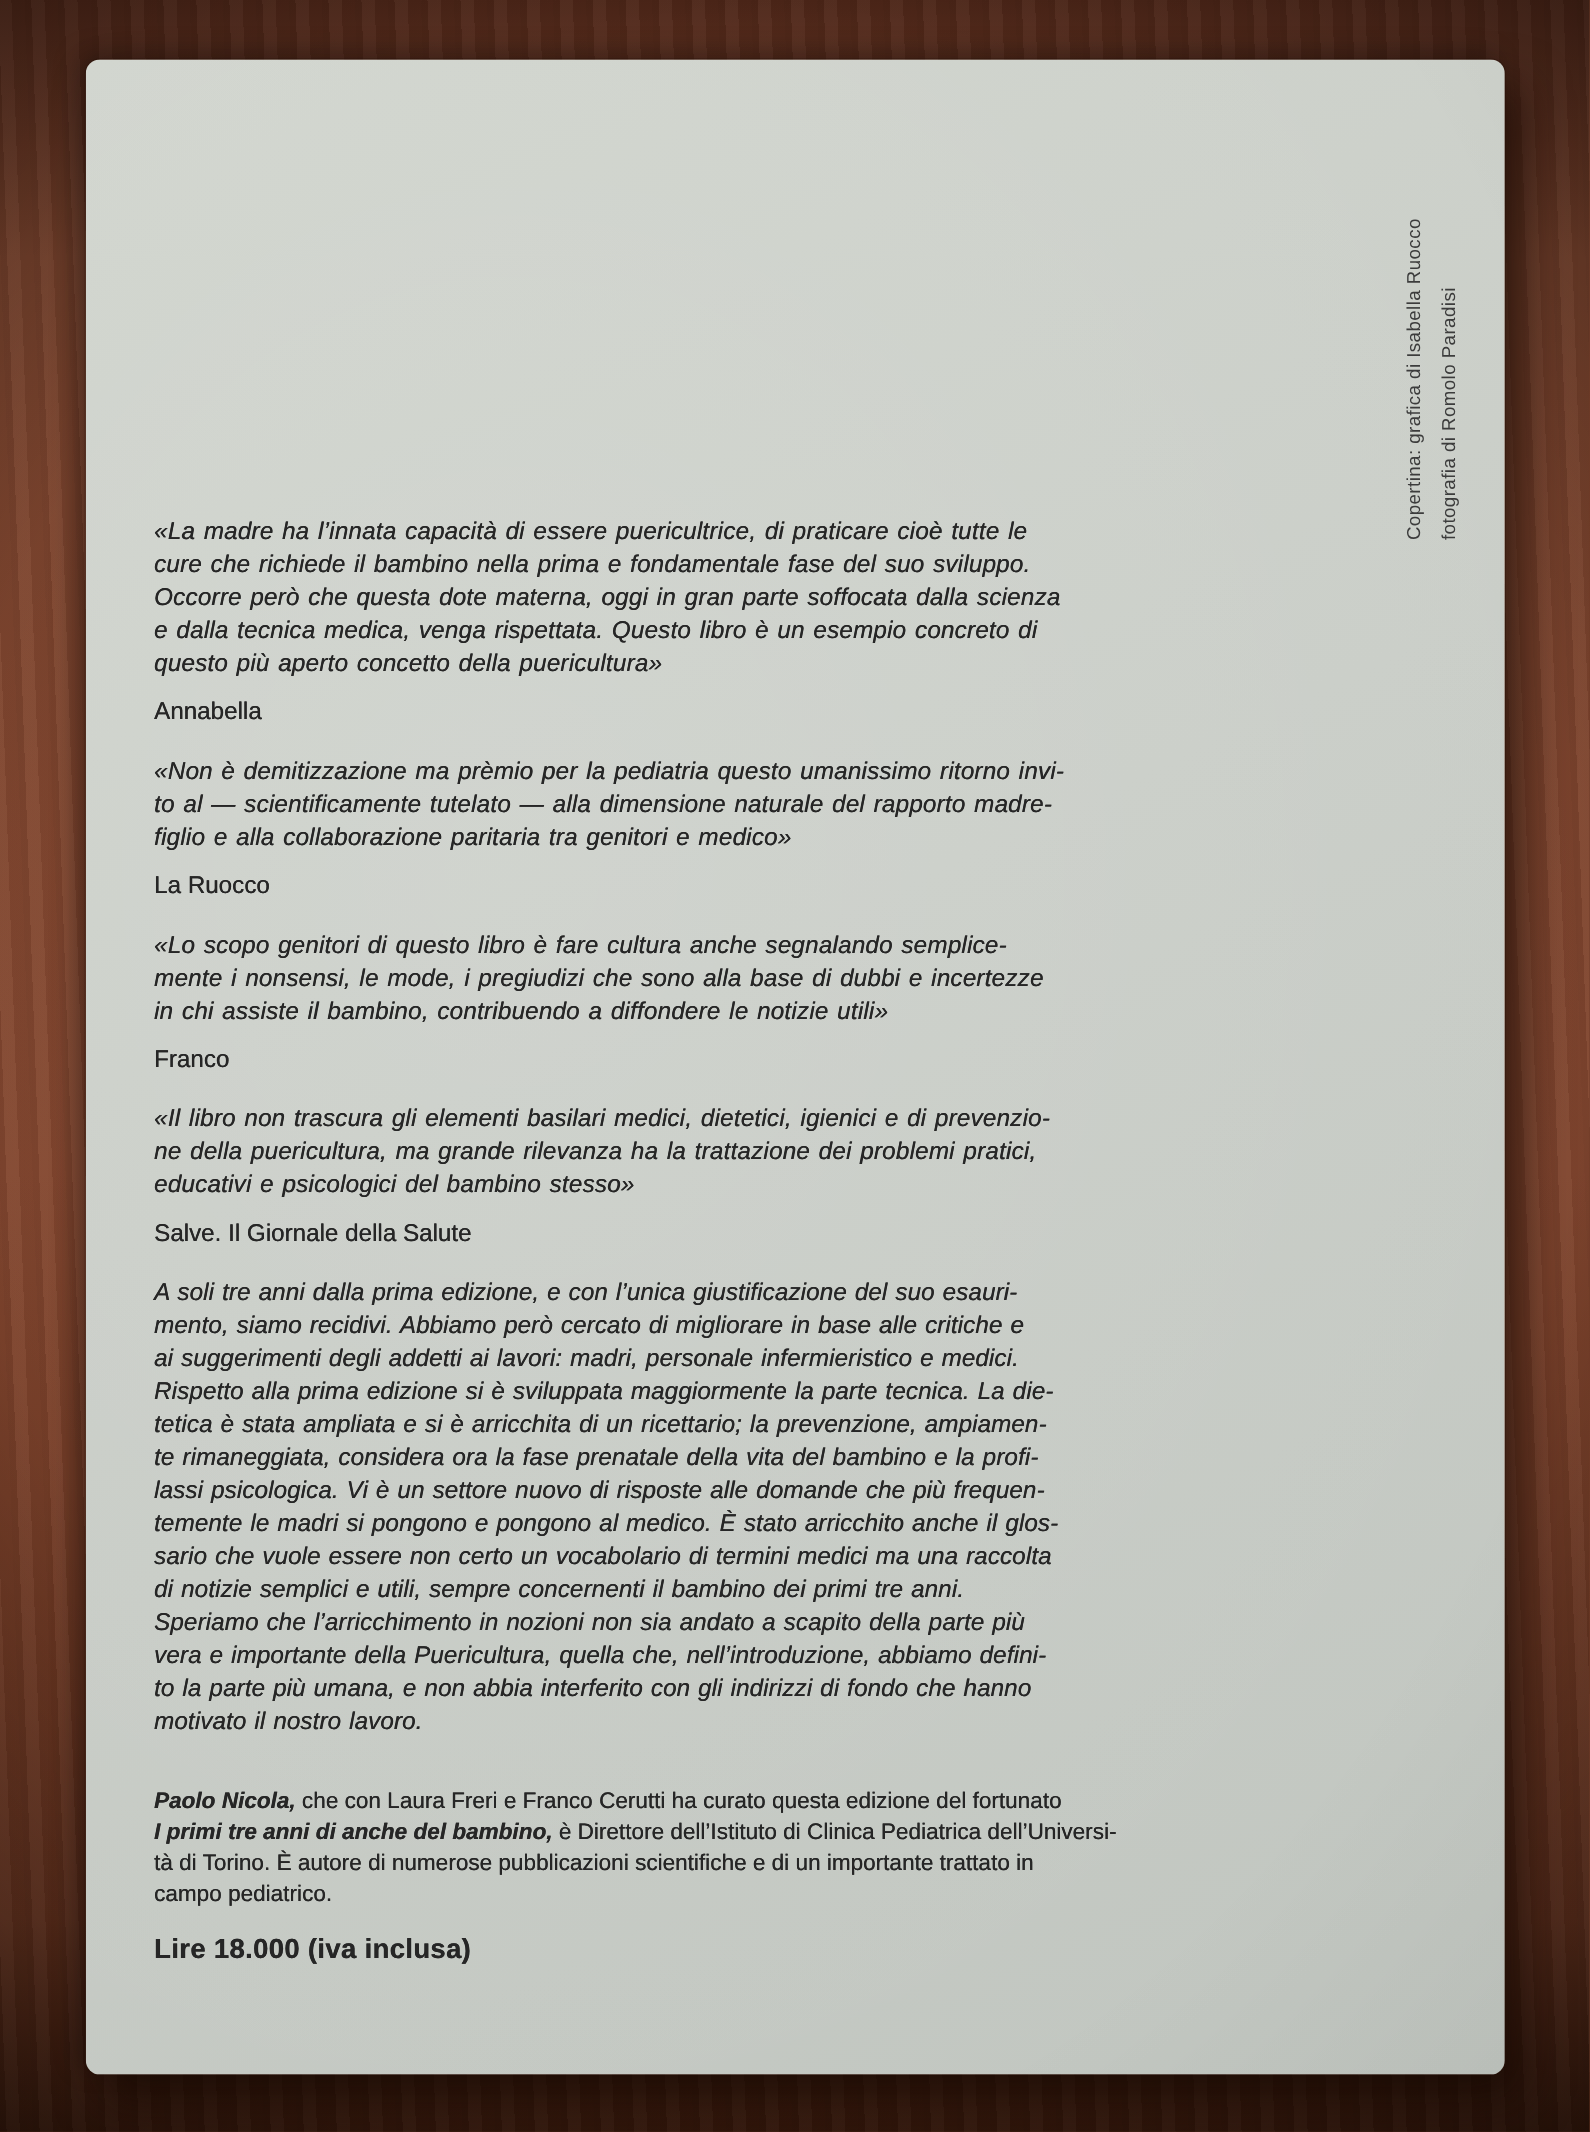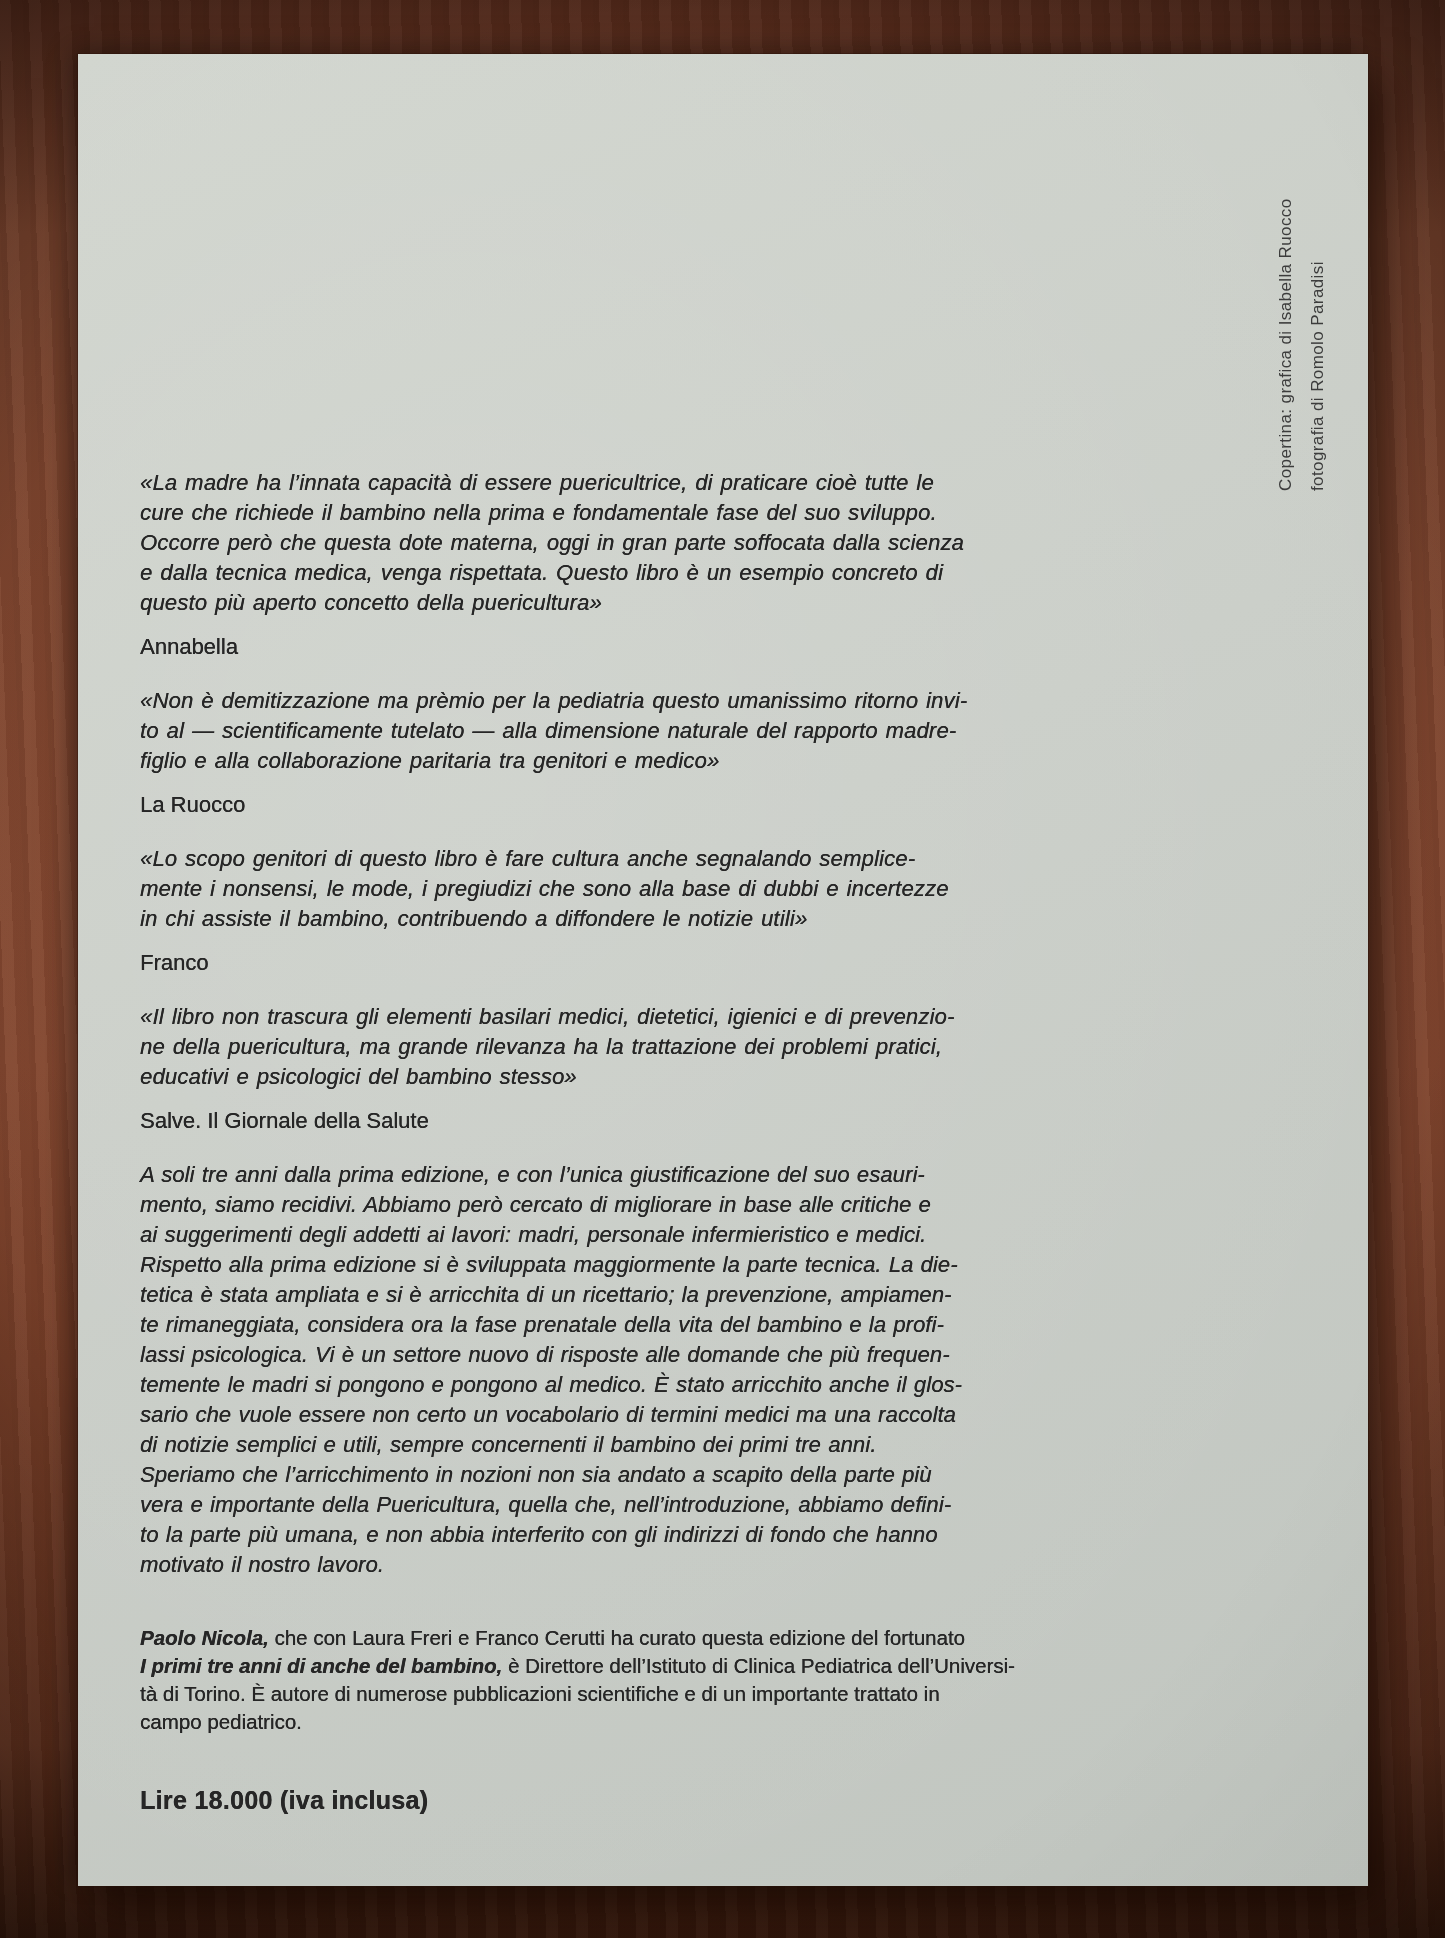--- a/index.html
+++ b/index.html
@@ -15,21 +15,21 @@
       repeating-linear-gradient(88deg,
         rgba(0,0,0,0.07) 0px, rgba(0,0,0,0.07) 6px,
         rgba(255,255,255,0.035) 6px, rgba(255,255,255,0.035) 18px,
         rgba(0,0,0,0.05) 18px, rgba(0,0,0,0.05) 30px),
       linear-gradient(180deg, #53291a 0%, #7b442e 12%, #82462f 55%, #6b3621 90%, #3f1d0e 100%);
   }
   .book {
     position: absolute;
     left: 78px; top: 54px;
     width: 1290px; height: 1832px;
-    border-radius: 0;
+    border-radius: 13px;
     background:
       radial-gradient(130% 110% at 30% 40%, rgba(255,255,255,0.10) 0%, rgba(0,0,0,0) 60%, rgba(0,0,0,0.10) 100%),
       linear-gradient(155deg, #d1d5ce 0%, #cacec8 45%, #c1c6c0 100%);
     box-shadow:
       0 0 0 1px rgba(40,18,8,0.35),
       16px 24px 42px rgba(18,6,2,0.65),
       -8px -6px 22px rgba(0,0,0,0.28);
     color: #262626;
   }
   .text-area {
@@ -71,21 +71,21 @@
     line-height: 28px;
     white-space: pre-line;
     margin-top: 16px;
     text-shadow: 0.2px 0 0 currentColor;
   }
   .bio .it { font-style: italic; font-weight: bold; }
   .price {
     font-size: 25px;
     font-weight: 700;
     letter-spacing: 0.3px;
-    margin-top: 50px;
+    margin-top: 22px;
     text-shadow: 0.3px 0 0 currentColor;
   }
   .credits {
     position: absolute;
     left: 1192px;
     top: 437px;
     width: 348px;
     transform: rotate(-90deg);
     transform-origin: 0 0;
     font-size: 17px;

